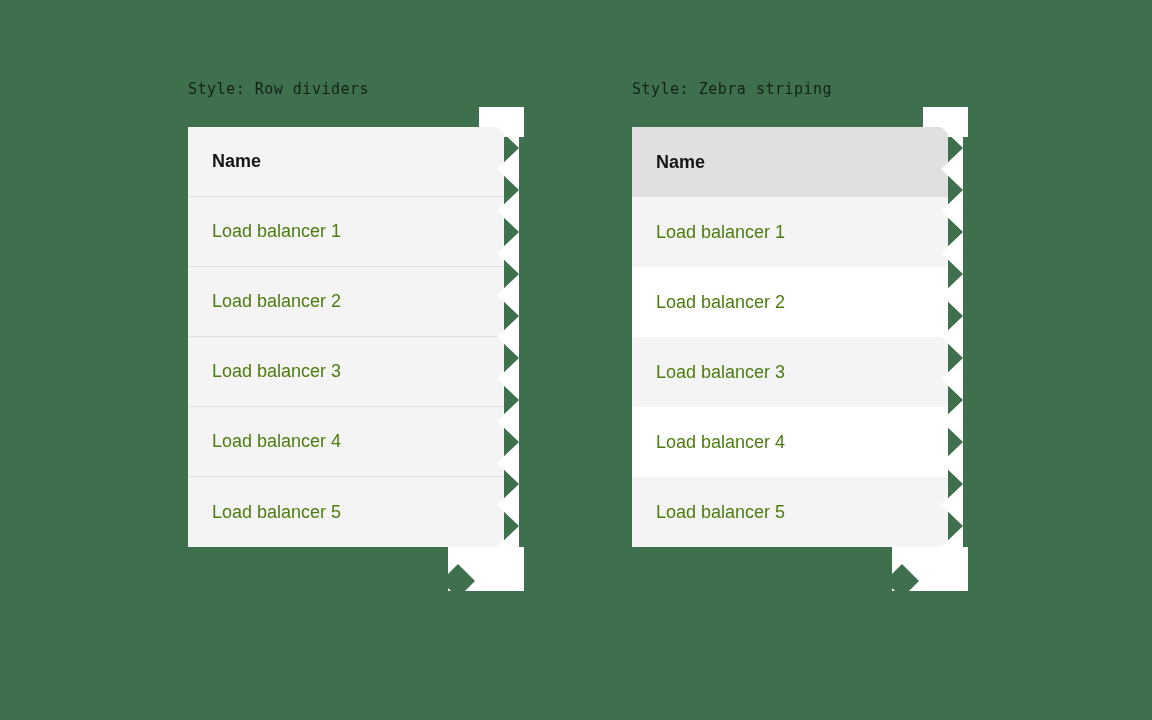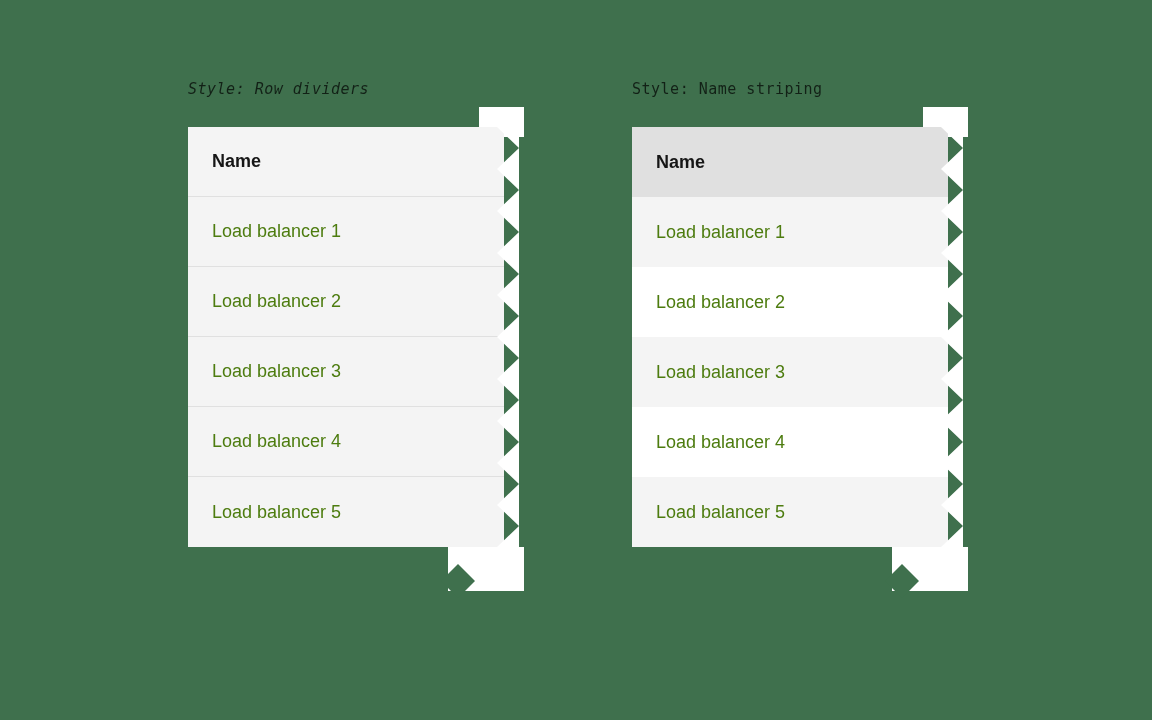--- a/index.html
+++ b/index.html
@@ -16,21 +16,21 @@
     }
     .panel-label {
       position: absolute;
       font-family: ui-monospace, SFMono-Regular, Menlo, Consolas, monospace;
       font-size: 15px;
       letter-spacing: 0.5px;
       color: #000000;
       opacity: 0.7;
       top: 80px;
     }
-    .label-left { left: 188px; font-style: italic; }
+    .label-left { left: 188px; }
     .label-right { left: 632px; }
 
     .table-wrap {
       position: absolute;
       top: 107px;
       width: 330px;
       height: 440px;
     }
     .left { left: 188px; }
     .right { left: 632px; }
@@ -100,21 +100,21 @@
       height: 24px;
       background: #3f704d;
       transform: rotate(45deg);
     }
   </style>
 </head>
 <body>
 
 <div class="stage">
   <div class="panel-label label-left">Style: Row dividers</div>
-  <div class="panel-label label-right">Style: Name striping</div>
+  <div class="panel-label label-right">Style: Zebra striping</div>
 
   <div class="table-wrap left">
     <div class="deco-top"></div>
     <div class="table dividers">
       <div class="row header">
         <span>Name</span>
       </div>
       <div class="row">
           <span>Load balancer 1</span>
         </div>

